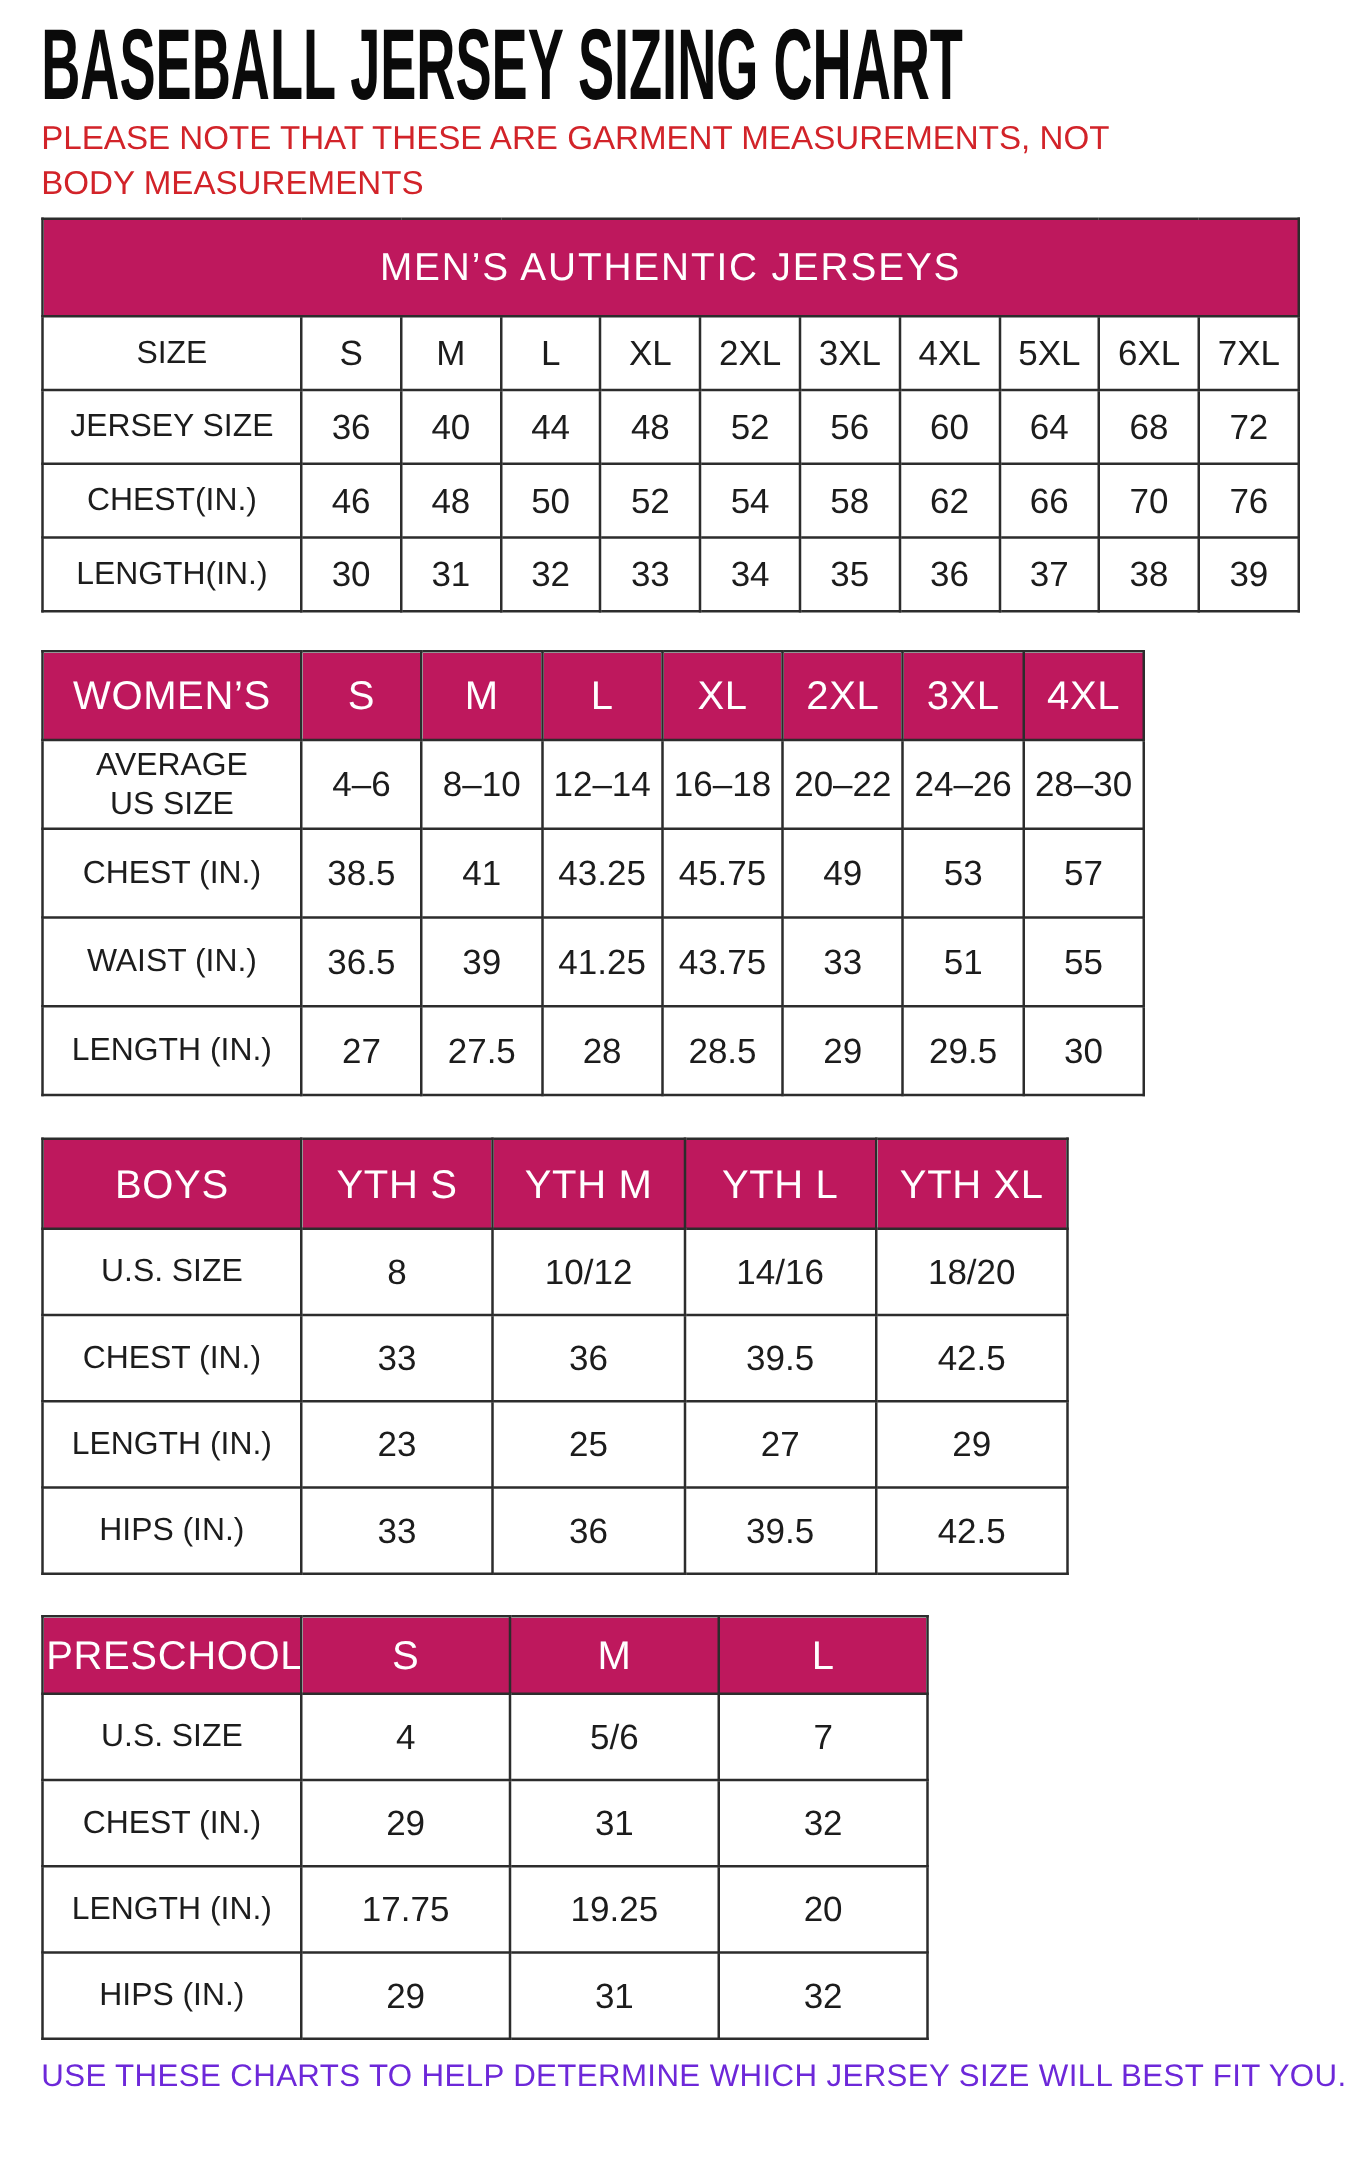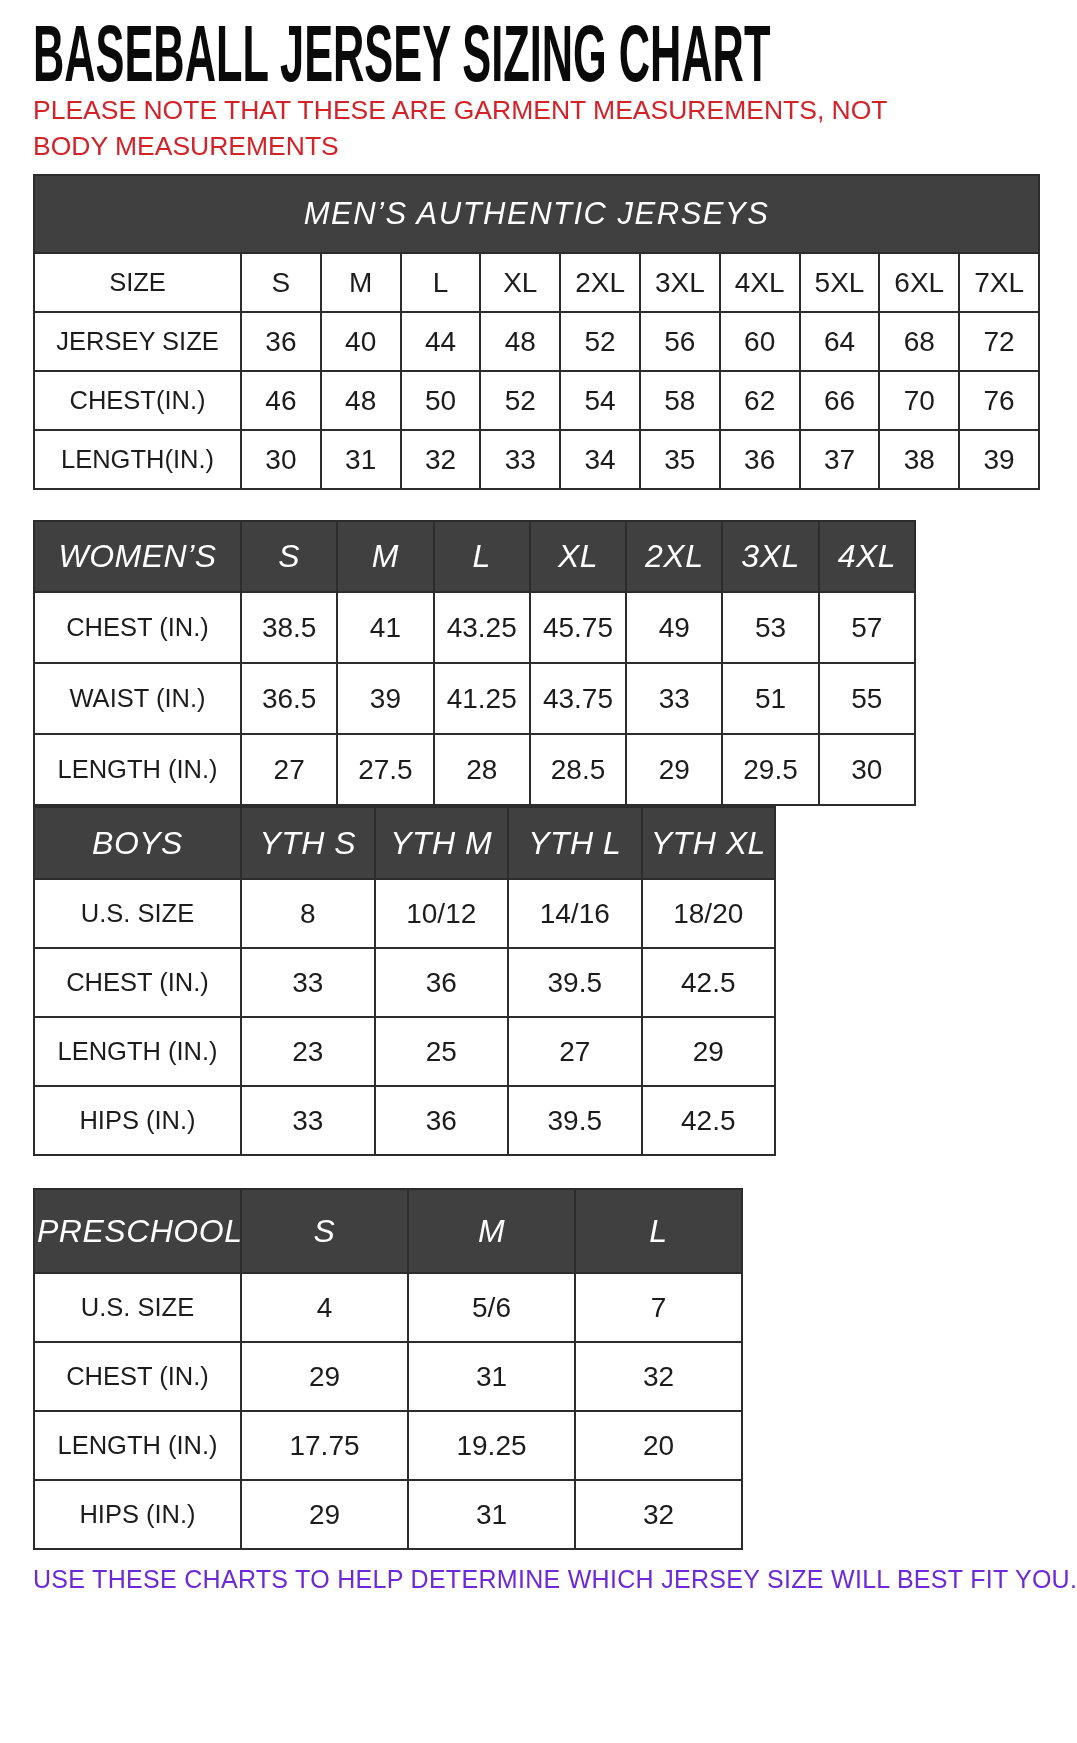--- a/index.html
+++ b/index.html
@@ -39,24 +39,23 @@
     table-layout: fixed;
   }
   .tbl th, .tbl td {
     border: 2px solid #2c2c2c;
     text-align: center;
     vertical-align: middle;
     padding: 0 2px;
     overflow: hidden;
   }
   .tbl thead th {
-    background: #404040;
+    background: #be185d;
     color: #ffffff;
     font-weight: 400;
-    font-style: italic;
   }
   .tbl thead th.banner {
     font-size: 31px;
     letter-spacing: 1.5px;
   }
   .tbl tr.head-row th {
     font-size: 32px;
     letter-spacing: 0.5px;
   }
   .tbl td {
@@ -71,26 +70,26 @@
   col.c-label { width: 207px; }
 
   .mens { width: 1007px; margin-top: 10px; }
   .mens thead tr { height: 78px; }
   .mens tbody tr { height: 59px; }
 
   .womens { width: 883px; margin-top: 30px; }
   .womens thead tr { height: 71px; }
   .womens tbody tr { height: 71px; }
 
-  .boys { width: 743px; }
+  .boys { width: 822px; margin-top: 33px; }
   .boys thead tr { height: 72px; }
   .boys tbody tr { height: 69px; }
 
   .preschool { width: 710px; margin-top: 32px; }
-  .preschool thead tr { height: 84px; margin-top: 16px; }
+  .preschool thead tr { height: 62px; margin-top: 16px; }
   .preschool tbody tr { height: 69px; }
 
   .footer {
     margin: 15px 0 0 0;
     color: #6d28d9;
     font-size: 25px;
     letter-spacing: 0.3px;
     white-space: nowrap;
   }
 </style>
@@ -181,20 +180,31 @@
           <th>M</th>
           <th>L</th>
           <th>XL</th>
           <th>2XL</th>
           <th>3XL</th>
           <th>4XL</th>
         </tr>
     </thead>
     <tbody>
         <tr>
+          <td class="label">AVERAGE
+US SIZE</td>
+          <td>4–6</td>
+          <td>8–10</td>
+          <td>12–14</td>
+          <td>16–18</td>
+          <td>20–22</td>
+          <td>24–26</td>
+          <td>28–30</td>
+        </tr>
+        <tr>
           <td class="label">CHEST (IN.)</td>
           <td>38.5</td>
           <td>41</td>
           <td>43.25</td>
           <td>45.75</td>
           <td>49</td>
           <td>53</td>
           <td>57</td>
         </tr>
         <tr>

